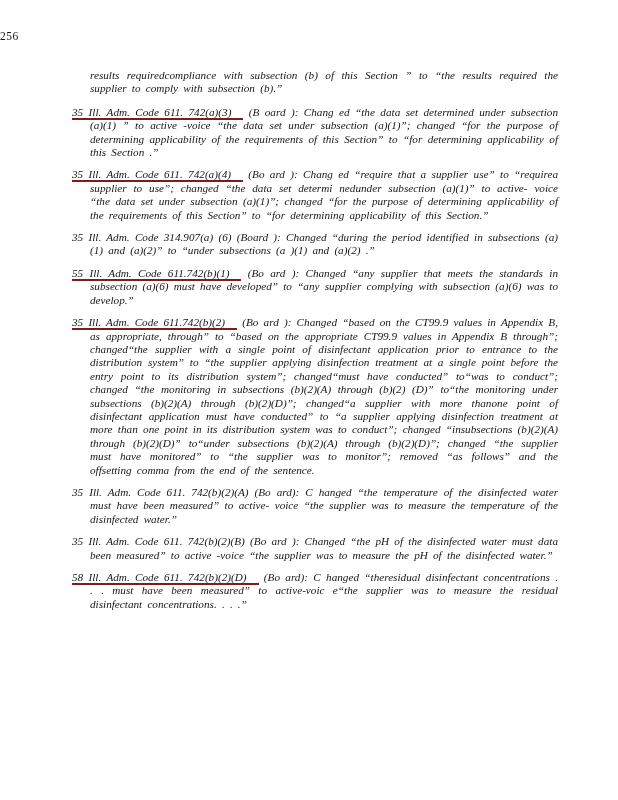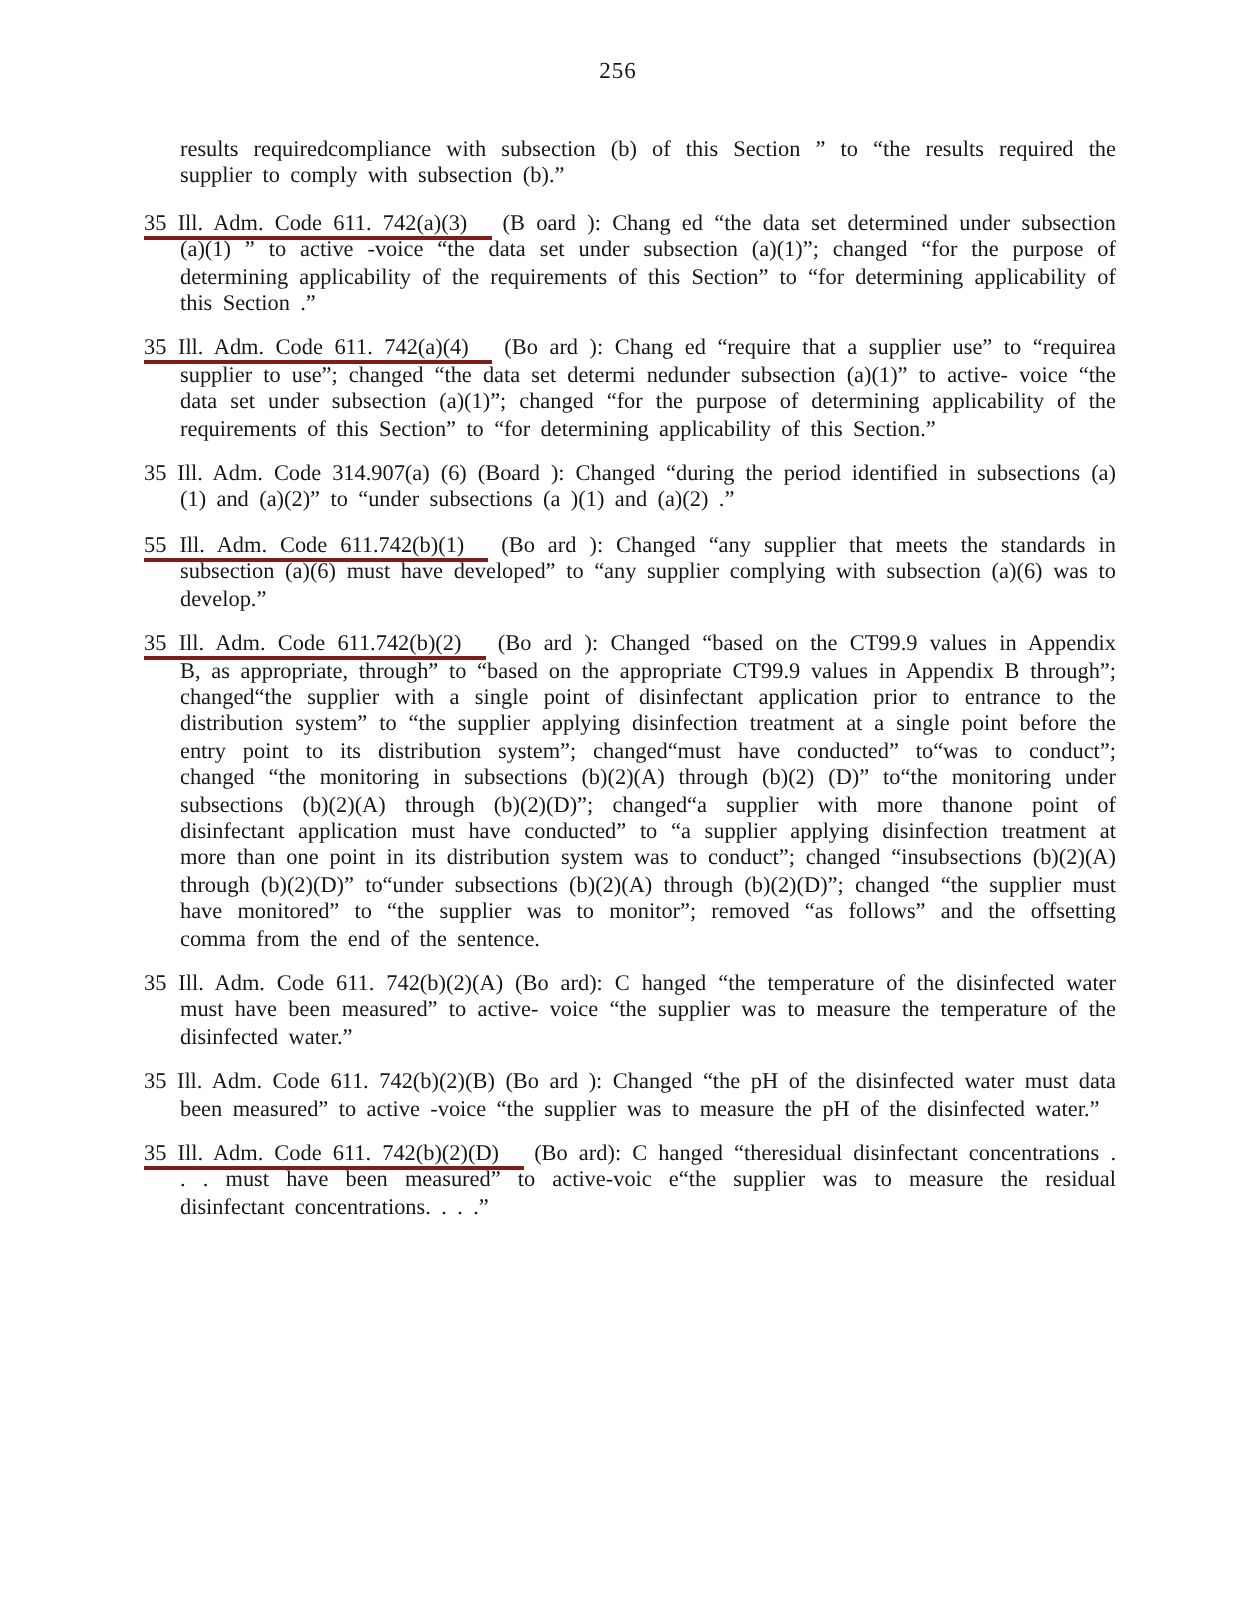--- a/index.html
+++ b/index.html
@@ -15,30 +15,31 @@
     color: #161616;
   }
   .page {
     position: relative;
     width: 618px;
     height: 800px;
     background: #ffffff;
   }
   .page-number {
     padding-top: 30px;
-    text-align: center;
+    text-align: left;
     font-size: 11.5px;
     letter-spacing: 0.5px;
   }
   .content {
     margin: 27px 60px 0 72px;
     font-size: 11.2px;
     line-height: 13.4px;
     text-align: justify;
     word-spacing: 2.4px;
+    font-style: italic;
   }
   .entry {
     margin: 0 0 9px 0;
     padding-left: 18px;
     text-indent: -18px;
   }
   .intro {
     margin: 0 0 10px 18px;
     padding-left: 0;
     text-indent: 0;
@@ -68,16 +69,16 @@
 
     <p class="entry"><span class="citation underlined">55 Ill. Adm. Code 611.742(b)(1)</span><span> (Bo ard ): Changed “any supplier that meets the standards in subsection (a)(6) must have developed” to “any supplier complying with subsection (a)(6) was to develop.”</span></p>
 
     <p class="entry"><span class="citation underlined">35 Ill. Adm. Code 611.742(b)(2)</span><span> (Bo ard ): Changed “based on the CT99.9 values in Appendix B, as appropriate, through” to “based on the appropriate CT99.9 values in Appendix B through”; changed“the supplier with a single point of disinfectant application prior to entrance to the distribution system” to “the supplier applying disinfection treatment at a single point before the entry point to its distribution system”; changed“must have conducted” to“was to conduct”; changed “the monitoring in subsections (b)(2)(A) through (b)(2) (D)” to“the monitoring under subsections (b)(2)(A) through (b)(2)(D)”; changed“a supplier with more thanone point of disinfectant application must have conducted” to “a supplier applying disinfection treatment at more than one point in its distribution system was to conduct”; changed “insubsections (b)(2)(A) through (b)(2)(D)” to“under subsections (b)(2)(A) through (b)(2)(D)”; changed “the supplier must have monitored” to “the supplier was to monitor”; removed “as follows” and the offsetting comma from the end of the sentence.</span></p>
 
     <p class="entry"><span class="citation">35 Ill. Adm. Code 611. 742(b)(2)(A)</span><span> (Bo ard): C hanged “the temperature of the disinfected water must have been measured” to active- voice “the supplier was to measure the temperature of the disinfected water.”</span></p>
 
     <p class="entry"><span class="citation">35 Ill. Adm. Code 611. 742(b)(2)(B)</span><span> (Bo ard ): Changed “the pH of the disinfected water must data been measured” to active -voice “the supplier was to measure the pH of the disinfected water.”</span></p>
 
 
-    <p class="entry"><span class="citation underlined">35 Ill. Adm. Code 611. 742(b)(2)(D)</span><span> (Bo ard): C hanged “theresidual disinfectant concentrations . . . must have been measured” to active-voic e“the supplier was to measure the residual disinfectant concentrations. . . .”</span></p>
+    <p class="entry"><span class="citation underlined">58 Ill. Adm. Code 611. 742(b)(2)(D)</span><span> (Bo ard): C hanged “theresidual disinfectant concentrations . . . must have been measured” to active-voic e“the supplier was to measure the residual disinfectant concentrations. . . .”</span></p>
 
   </div>
 </div>
 
 </body></html>

